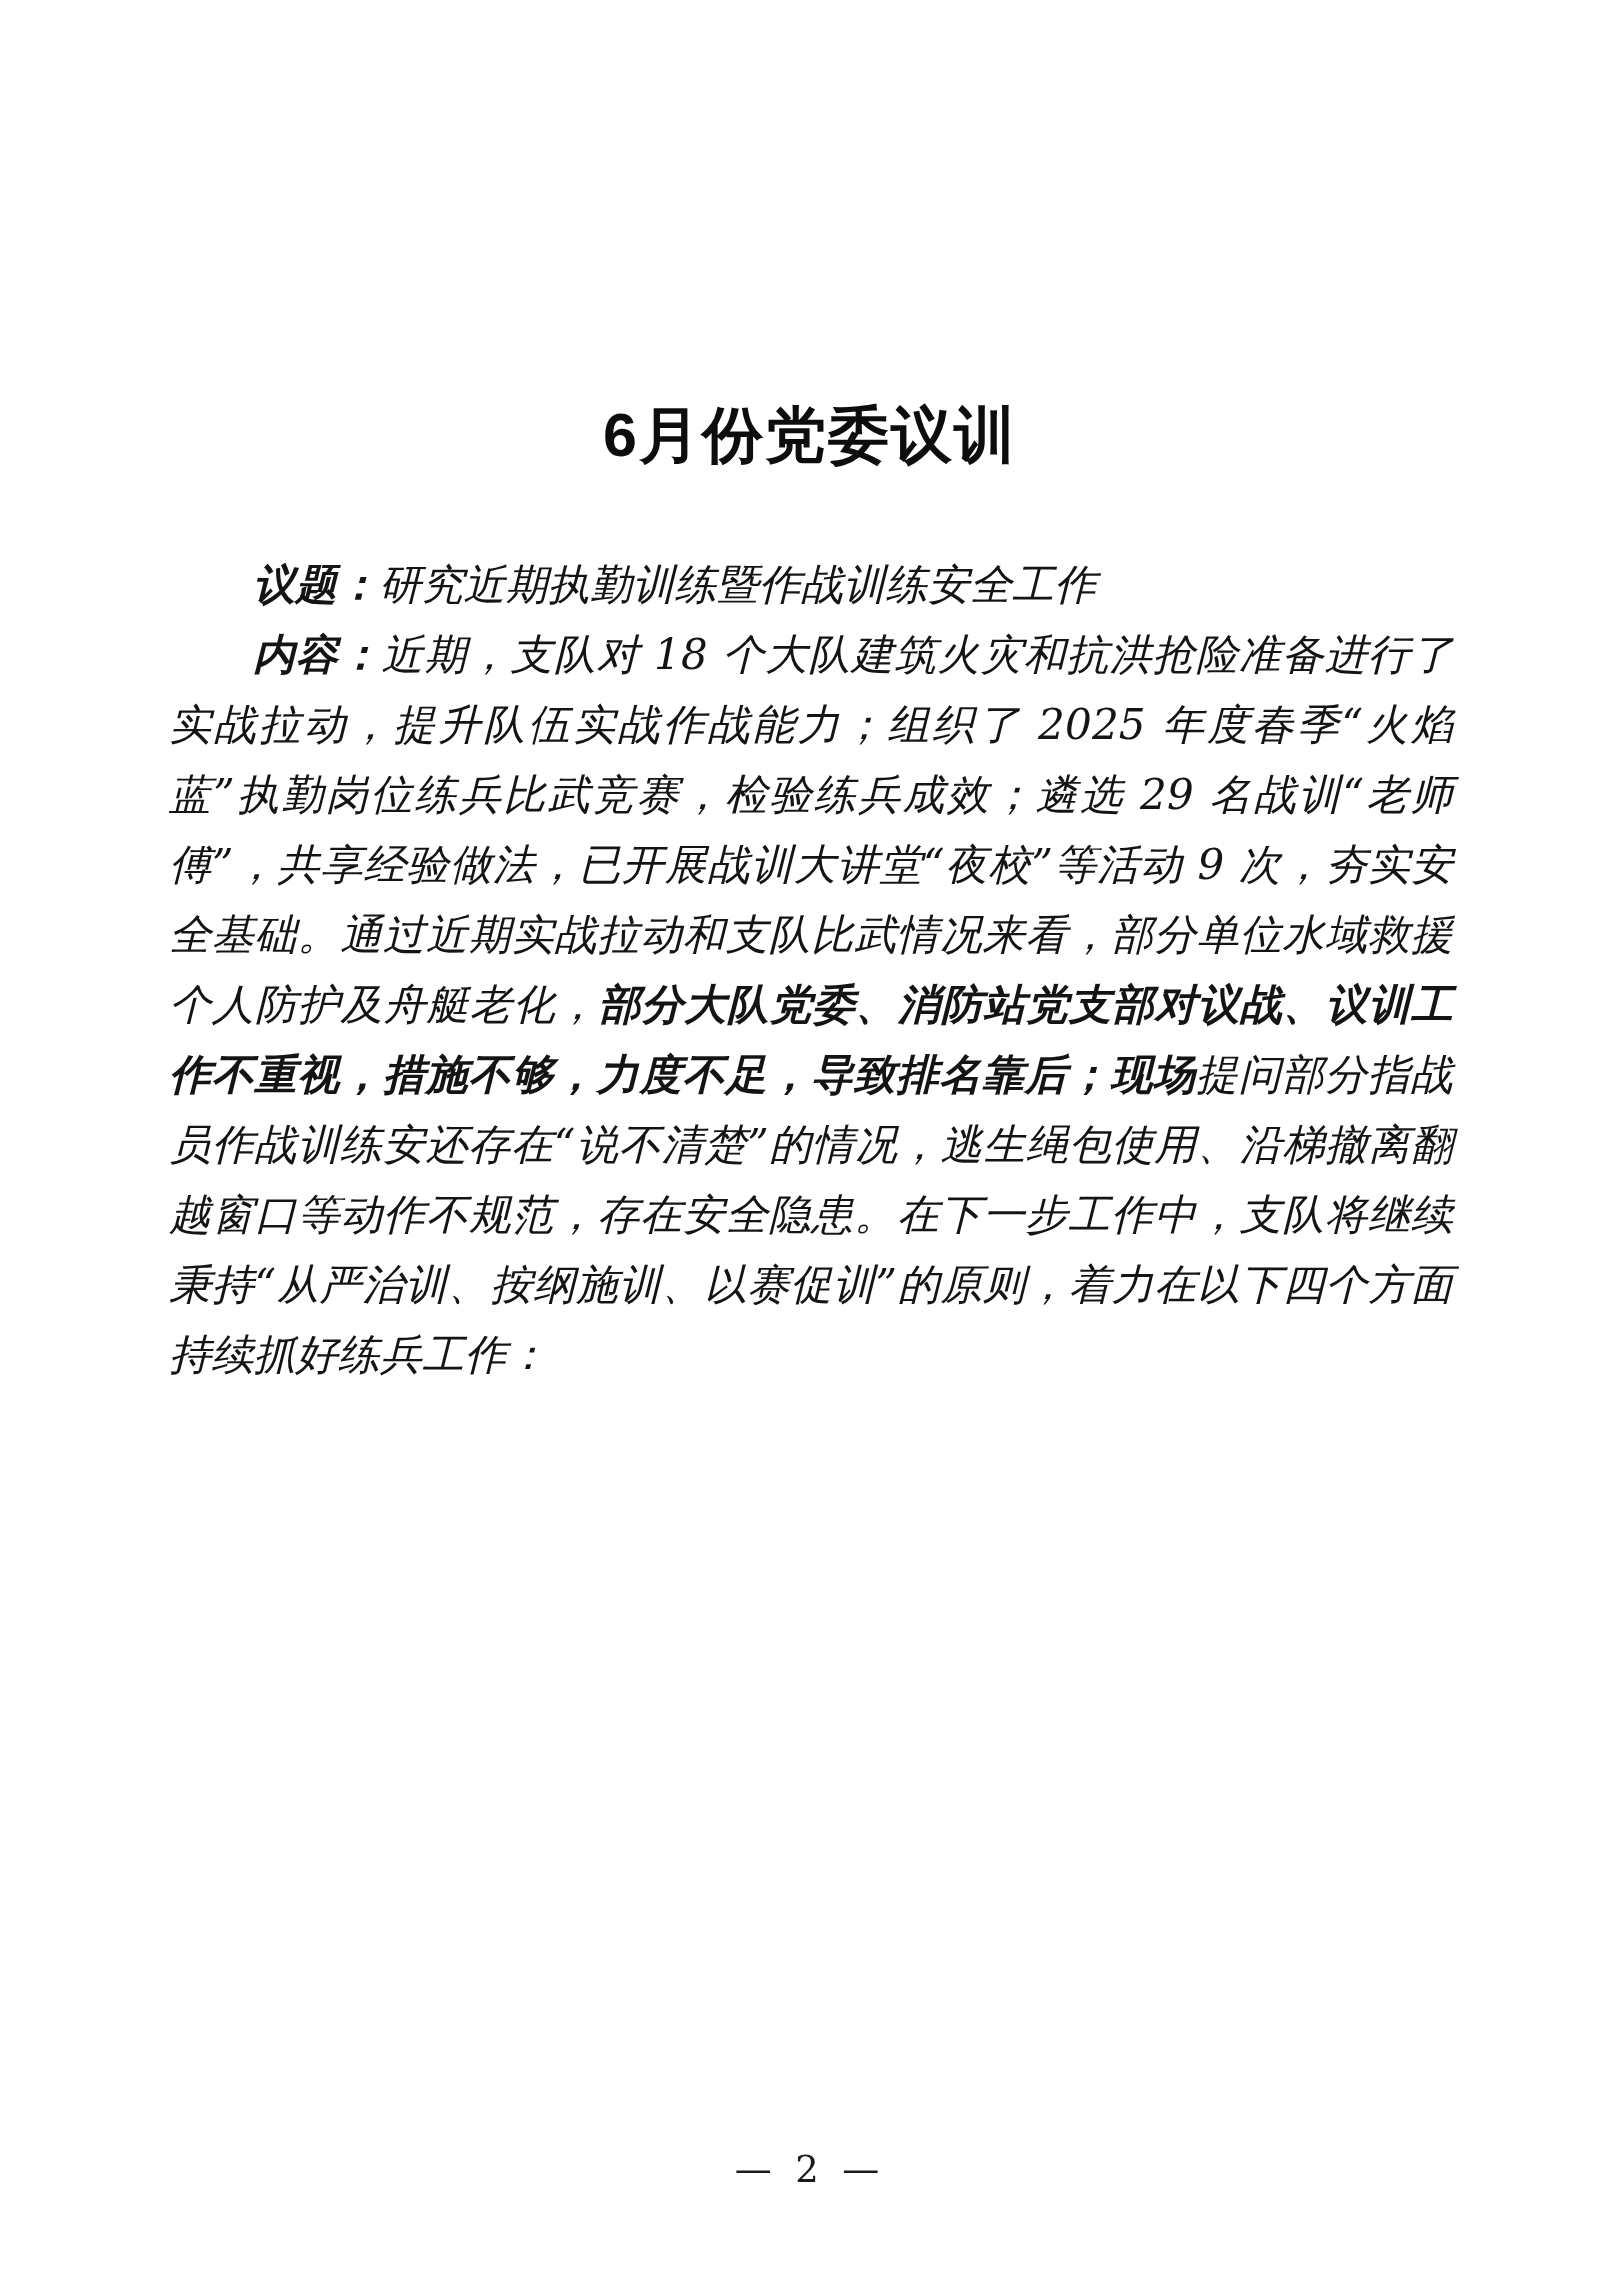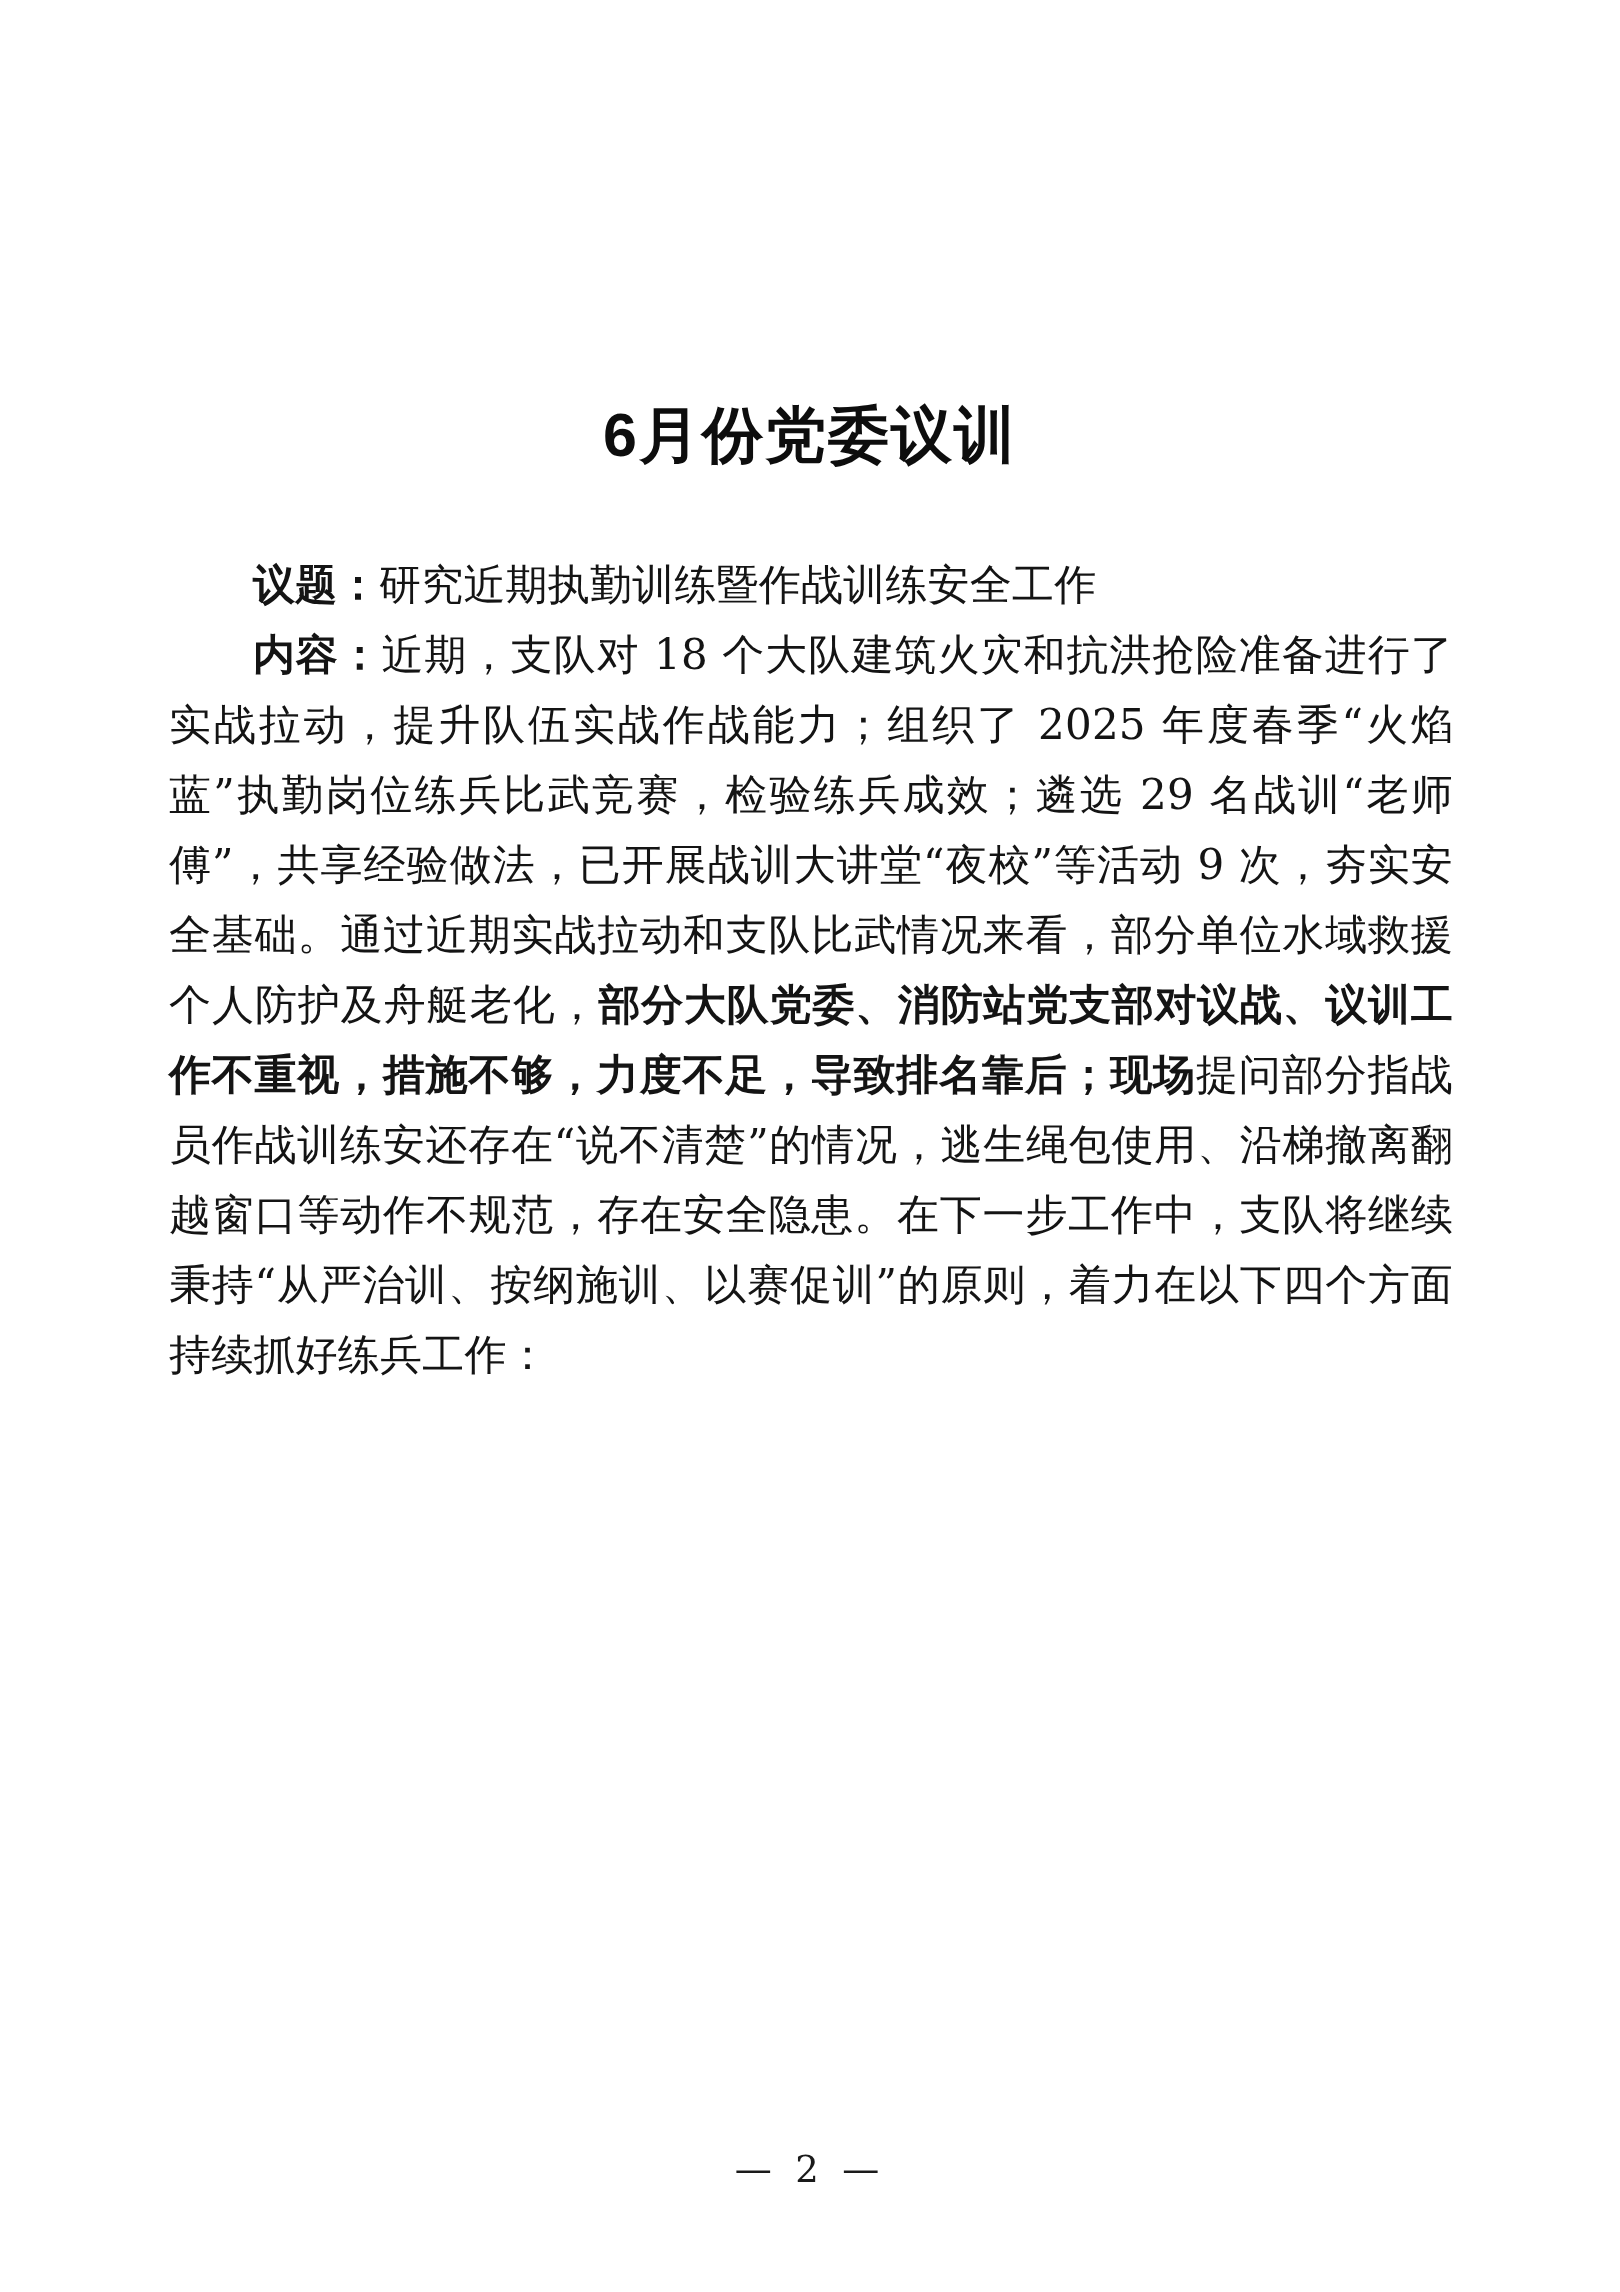--- a/index.html
+++ b/index.html
@@ -33,20 +33,21 @@
     font-size: 61px;
     letter-spacing: 2px;
     color: #0d0d0d;
     line-height: 1.0;
   }
   .body-area {
     position: absolute;
     left: 169px;
     top: 534px;
     width: 1284px;
+    font-style: italic;
   }
   .para {
     font-family: "DejaVu Serif", "Liberation Serif", serif;
     font-size: 42px;
     line-height: 70px;
     color: #141414;
     text-align: justify;
     text-justify: inter-ideograph;
     text-indent: 84px;
     margin: 0 0 0 0;

